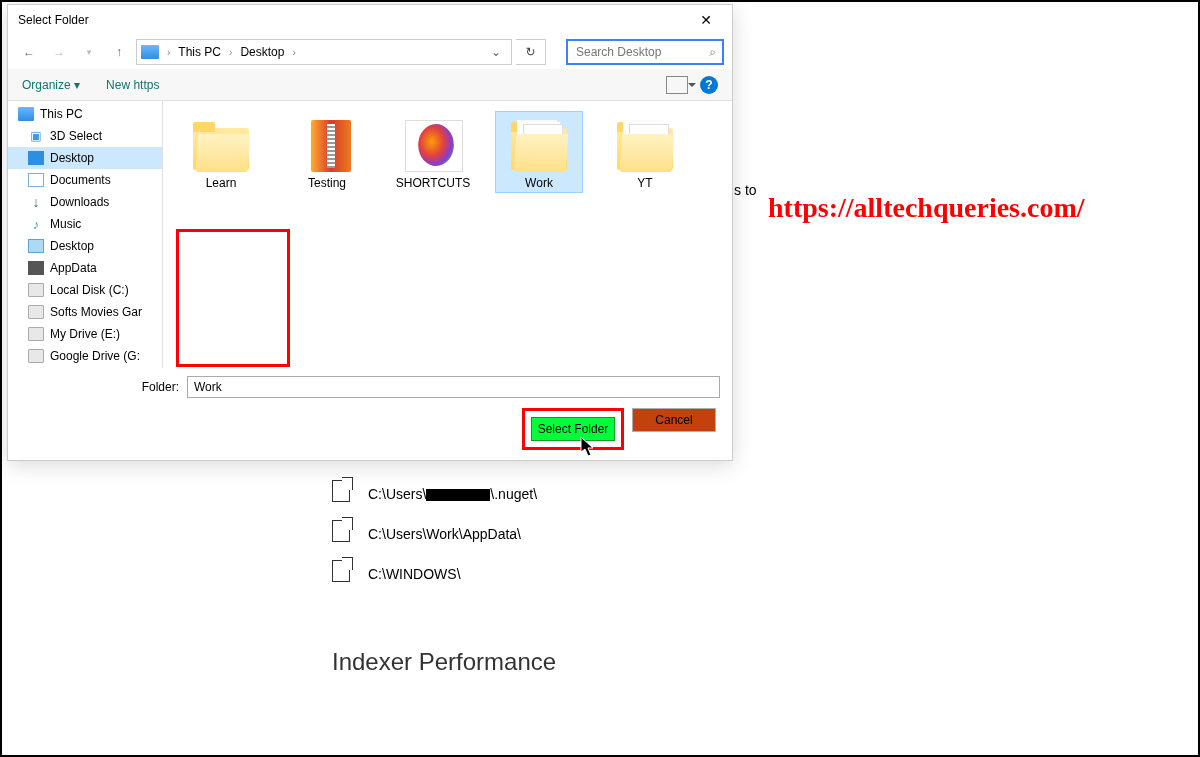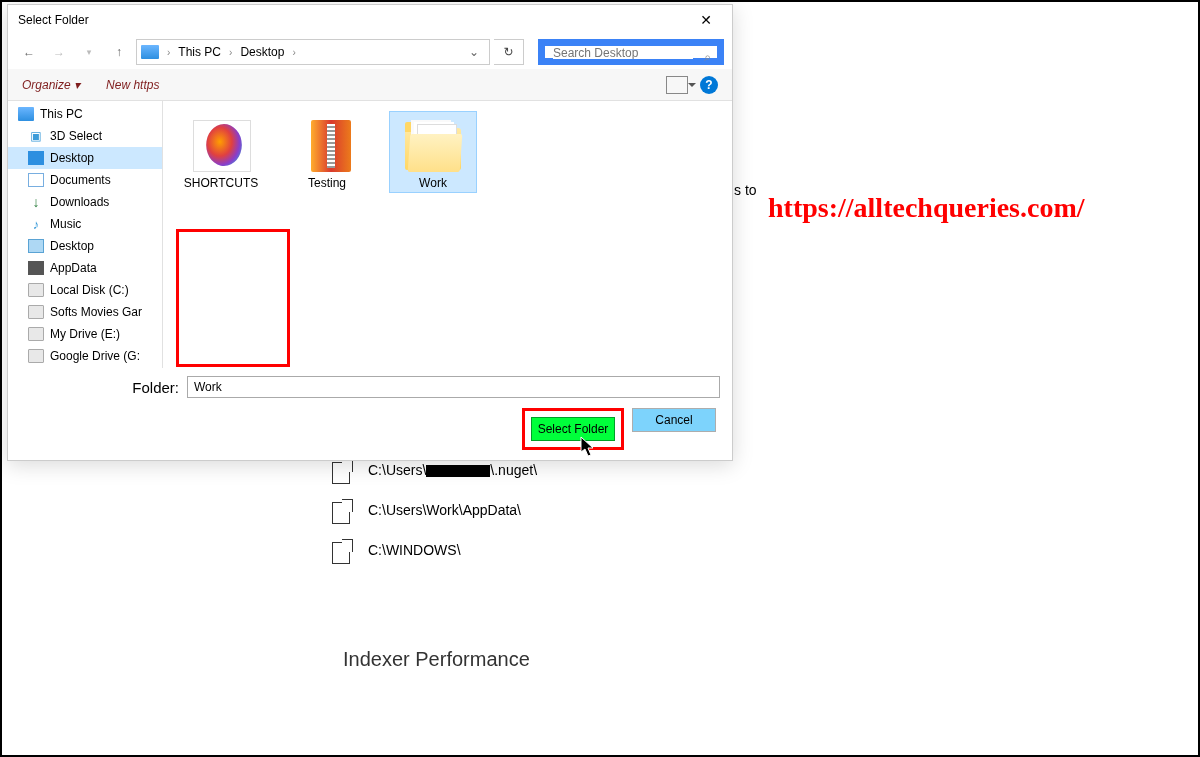--- a/index.html
+++ b/index.html
@@ -30,29 +30,29 @@
     .navbtn { width: 26px; height: 26px; display:flex; align-items:center; justify-content:center; color:#666; cursor:pointer; }
     .navbtn.disabled { color: #bbb; }
     .breadcrumb {
       flex: 1; height: 26px; border: 1px solid #ccc; display:flex; align-items:center; padding: 0 4px; gap: 2px;
     }
     .breadcrumb .pc-icon { width:18px; height:14px; background:linear-gradient(#6bb6ff,#2d8fe0); border-radius:1px; margin-right:4px; }
     .crumb { padding: 0 4px; cursor:pointer; }
     .crumb-sep { color:#888; font-size:10px; padding: 0 2px; }
     .dropdown-arrow { margin-left:auto; color:#666; padding:0 6px; cursor:pointer; }
     .refresh { width:30px; height:26px; border:1px solid #ccc; border-left:none; display:flex; align-items:center; justify-content:center; cursor:pointer; color:#444; }
-    .searchbox { width:186px; height:26px; border:7px solid #3b82f6; padding:0 24px 0 8px; margin-left:10px; position:relative; }
+    .searchbox { width:158px; height:26px; border:2px solid #3b82f6; padding:0 24px 0 8px; margin-left:16px; position:relative; }
     .searchbox input { border:none; outline:none; width:100%; height:100%; font-size:12px; }
     .searchbox .mag { position:absolute; right:6px; top:4px; color:#888; }
     
     .toolbar {
       height: 32px; border-bottom: 1px solid #e1e1e1; background: #f7f7f7;
       display:flex; align-items:center; padding: 0 14px; gap: 26px;
     }
-    .tool-link { color:#7f1d1d; cursor:pointer;font-style:italic; }
+    .tool-link { color:#0f766e; cursor:pointer; }
     .toolbar-right { margin-left:auto; display:flex; align-items:center; gap:12px; }
     .viewbtn { width:22px; height:18px; border:1px solid #888; position:relative; cursor:pointer;}
     .viewbtn::after{content:"";position:absolute;right:-9px;top:6px;border:4px solid transparent;border-top-color:#555;}
     .helpbtn { width:18px; height:18px; border-radius:50%; background:#0078d7; color:#fff; display:flex;align-items:center;justify-content:center;font-size:12px;font-weight:bold;cursor:pointer; }
     
     .body { flex:1; display:flex; min-height:0; }
     .sidebar { width: 155px; border-right: 1px solid #e1e1e1; overflow:hidden; padding-top: 2px; }
     .side-item { height:22px; display:flex; align-items:center; padding: 0 4px 0 20px; gap:6px; cursor:pointer; }
     .side-item.top { padding-left: 10px; }
     .side-item.selected { background:#cce8ff; }
@@ -78,42 +78,42 @@
     .folder-img{position:absolute;left:20px;bottom:8px;width:36px;height:28px;background:linear-gradient(#c8e6f0,#9ed2e4);}
     .shortcut-icon{position:absolute;left:16px;bottom:6px;width:42px;height:42px;background:radial-gradient(circle at 40% 40%,#ff9e00,#e04040 40%,#8a3dc9 65%,#3d8fd9 85%);border-radius:50%;transform:scaleX(0.85) rotate(-12deg);}
     .zip-icon{position:absolute;left:18px;bottom:0;width:40px;height:52px;background:linear-gradient(90deg,#ffac2e,#d93a2e,#ec7b1b);border-radius:2px;}
     .zip-icon::after{content:"";position:absolute;left:16px;top:4px;width:8px;height:44px;background:repeating-linear-gradient(#fff,#fff 2px,#999 2px,#999 4px);}
     .file-label { text-align:center; font-size:12px; }
     
     .selected-highlight { position:absolute; border:3px solid #ff0000; pointer-events:none; z-index:50;}
     
     .footer { padding: 8px 12px 10px 12px; }
     .folder-row { display:flex; align-items:center; gap:8px; margin-bottom:10px; justify-content:flex-end; }
-    .folder-row label { font-size:15px; }
+    .folder-row label { font-size:12px; }
     .folder-row input { flex:0 0 533px; height:22px; border:1px solid #aaa; padding:0 6px; font-size:12px; }
     .btn-row { display:flex; justify-content:flex-end; gap:8px; padding-right: 4px;}
-    .btn { min-width:84px; height:24px; border:1px solid #adadad; background:#7dd3fc; cursor:pointer; font-size:12px; }
+    .btn { min-width:84px; height:24px; border:1px solid #adadad; background:#c2410c; cursor:pointer; font-size:12px; }
     .btn.primary { background:#00ff3b; border-color:#00a028;}
     .select-highlight { border:3px solid #ff0000; padding: 6px 6px 6px 6px; display:inline-flex; align-items:center; gap:6px;}
     
     .cursor {
       position:absolute; width:16px; height:22px; z-index:200;
       left: 578px; top: 434px;
     }
     .cursor svg { width:100%; height:100%; }
     
     .background-content {
       position:absolute; left: 330px; top: 460px; right: 10px;
     }
-    .bg-row { display:flex; align-items:flex-start; gap:18px; height:40px; }
+    .bg-row { display:flex; align-items:flex-end; gap:18px; height:40px; }
     .checkbox { width:18px; height:22px; border:1.5px solid #333; position:relative;}
     .checkbox::after{content:"";position:absolute;right:-4px;top:-4px;width:10px;height:12px;border:1.5px solid #333;border-left:none;border-bottom:none;background:#fff;}
     .bg-path { font-size:14px; }
     .redact { display:inline-block; width:64px; height:12px; background:#000; vertical-align:middle; }
-    .section-title { font-size:20px; color:#333; margin-top:66px;margin-left:11px; }
+    .section-title { font-size:24px; color:#333; margin-top:66px; }
     
     .watermark {
       position:absolute; left: 766px; top: 190px;
       color:#ff0000; font-weight:bold; font-size:28px; font-family: Georgia, serif;
     }
     .bg-text-clip { position:absolute; left:732px; top:180px; font-size:14px; }
   </style>
 </head>
 <body>
 
@@ -219,38 +219,54 @@
           <span>My Drive (E:)</span>
         </div>
         <div class="side-item">
           <span class="icon icon-disk"></span>
           <span>Google Drive (G:</span>
         </div>
       </div>
     <div class="content" id="filegrid">
         <div class="file-item">
           <div class="folder-icon">
+            <div class="folder-back"></div>
+            <div class="folder-img"></div>
+            <div class="folder-front"></div>
+          </div>
+          <div class="file-label">Learn</div>
+        </div>
+        <div class="file-item">
+          <div class="folder-icon">
+            <div class="zip-icon"></div>
+          </div>
+          <div class="file-label">Testing</div>
+        </div>
+        <div class="file-item">
+          <div class="folder-icon">
             <div style="position:absolute;left:6px;bottom:0;width:58px;height:52px;background:#fff;border:1px solid #ddd;"></div>
             <div class="shortcut-icon"></div>
           </div>
           <div class="file-label">SHORTCUTS</div>
-        </div>
-        <div class="file-item">
-          <div class="folder-icon">
-            <div class="zip-icon"></div>
-          </div>
-          <div class="file-label">Testing</div>
         </div>
         <div class="file-item selected">
           <div class="folder-icon">
             <div class="folder-back"></div>
             <div class="folder-pages"></div>
             <div class="folder-front"></div>
           </div>
           <div class="file-label">Work</div>
+        </div>
+        <div class="file-item">
+          <div class="folder-icon">
+            <div class="folder-back"></div>
+            <div class="folder-pages"></div>
+            <div class="folder-front"></div>
+          </div>
+          <div class="file-label">YT</div>
         </div>
       </div>
   </div>
 
   <div class="footer">
     <div class="folder-row">
       <label>Folder:</label>
       <input value="Work" style="">
     </div>
     <div class="btn-row">

